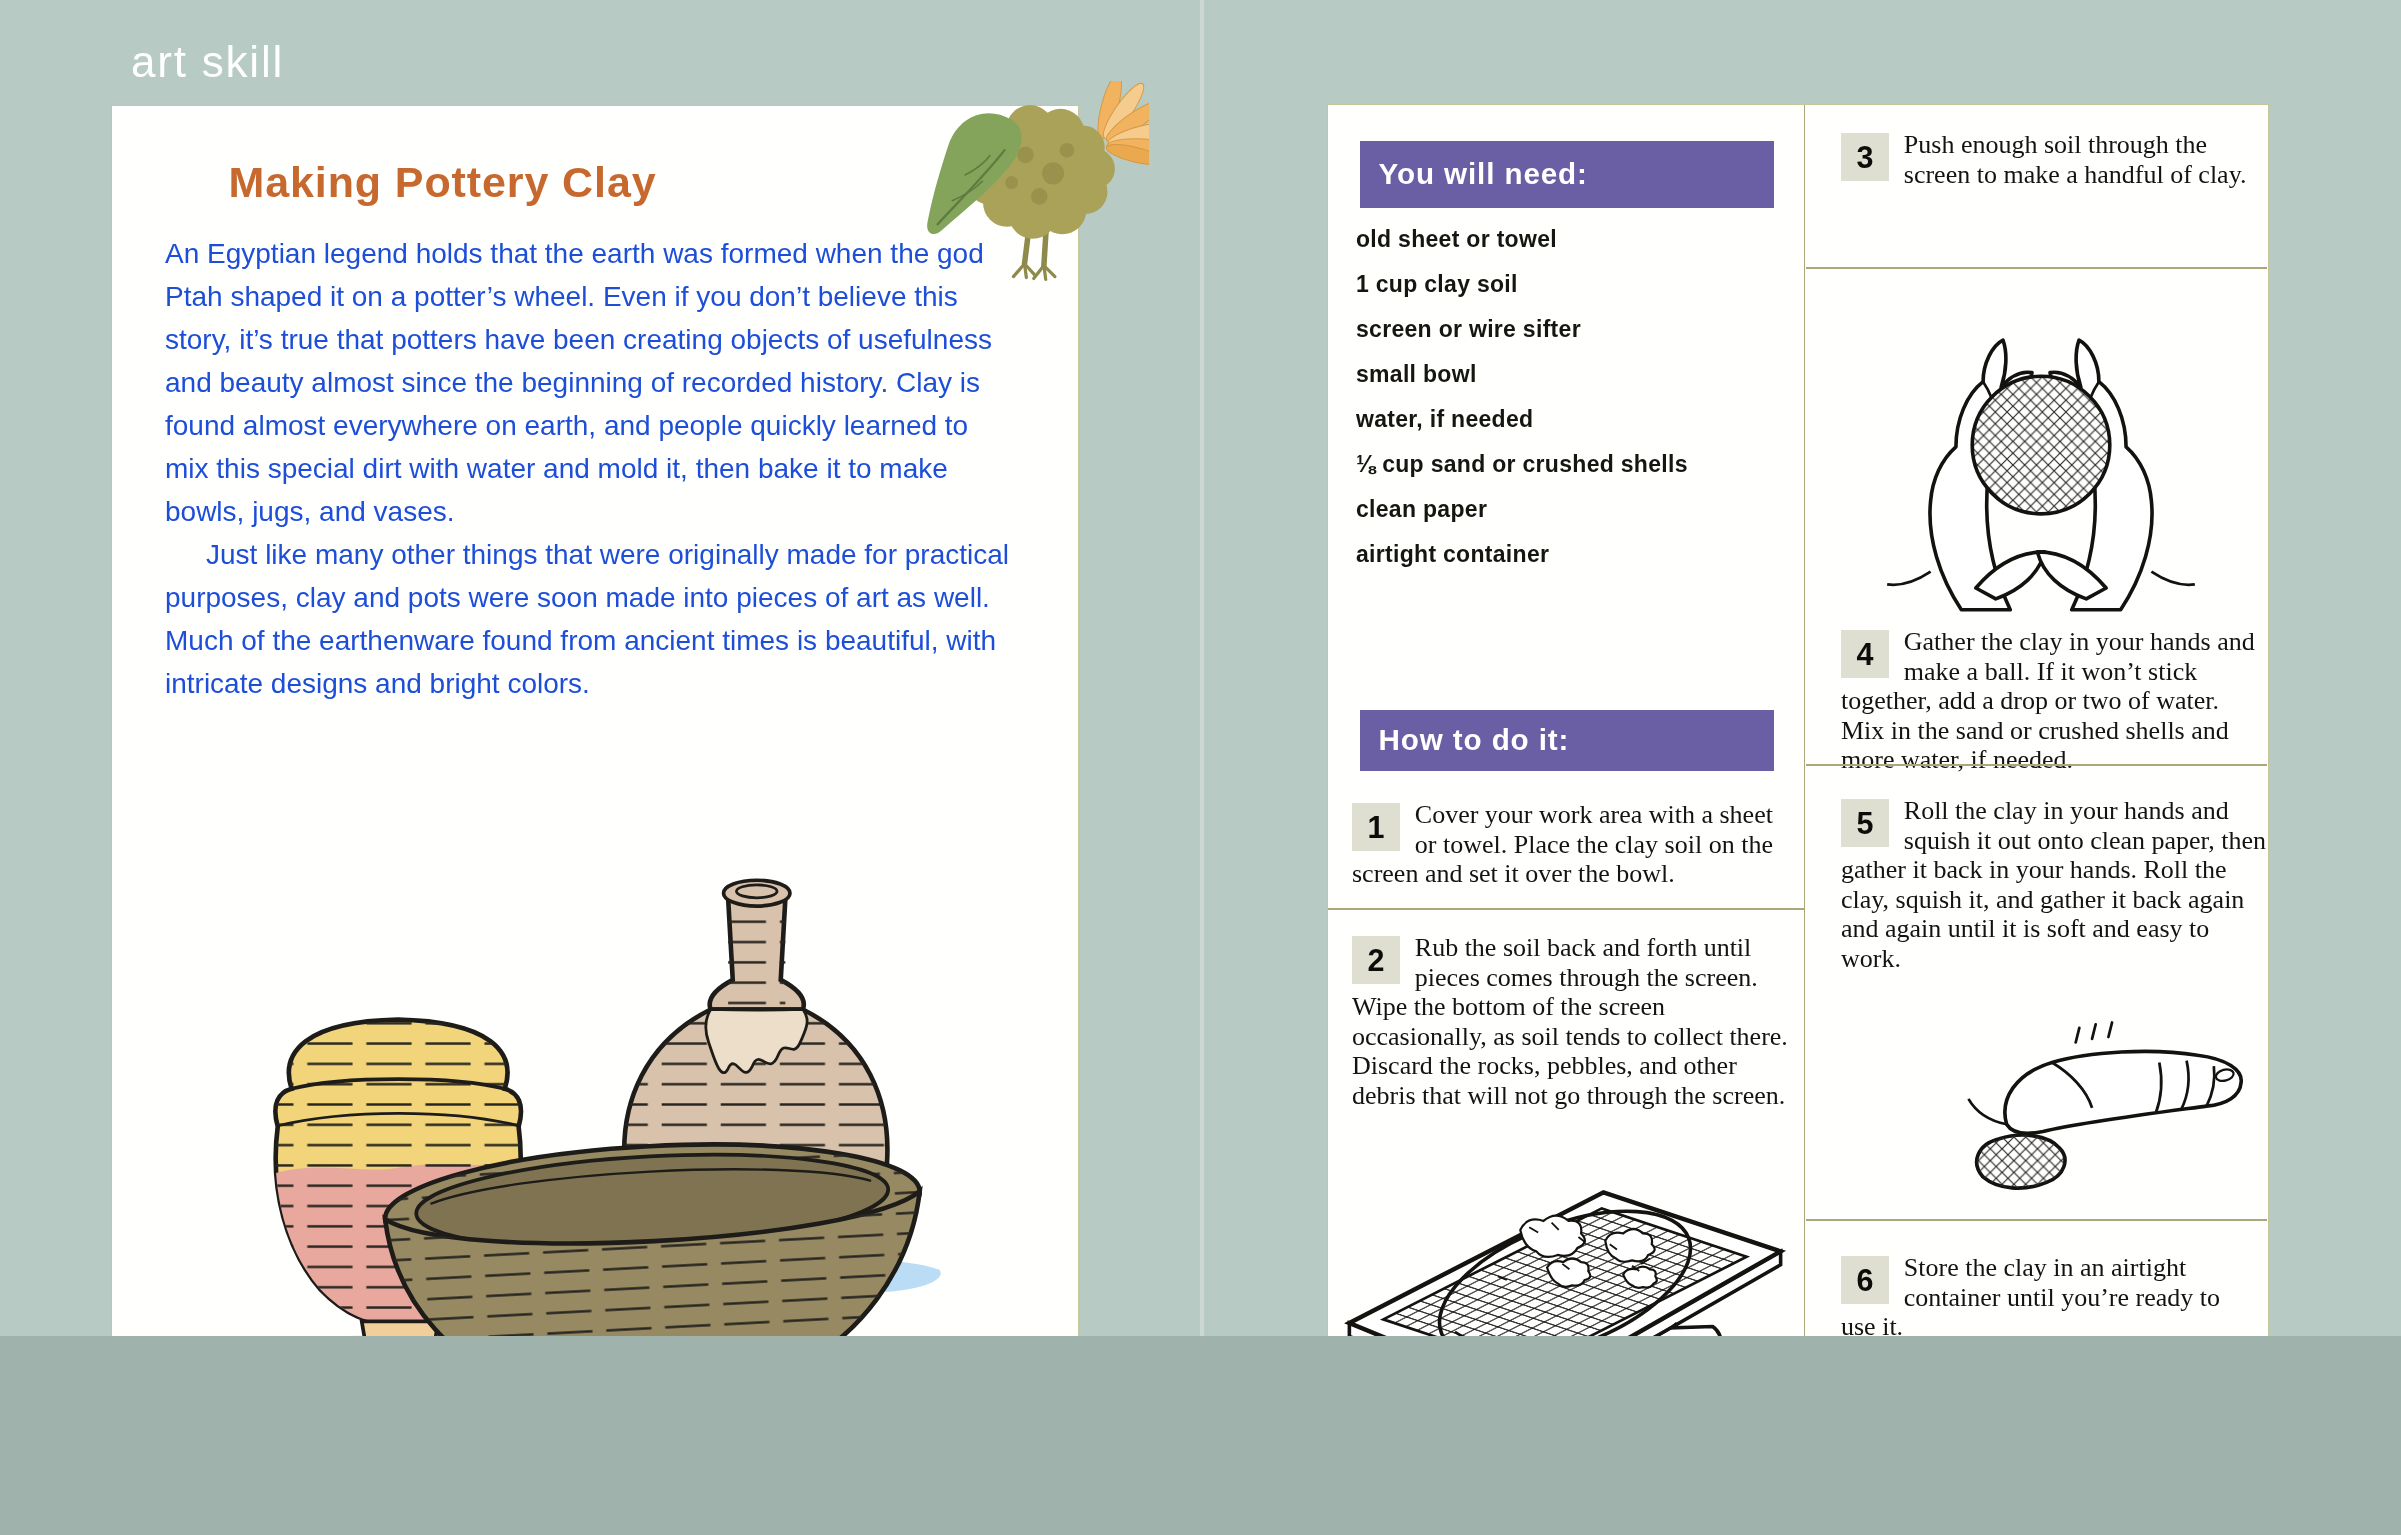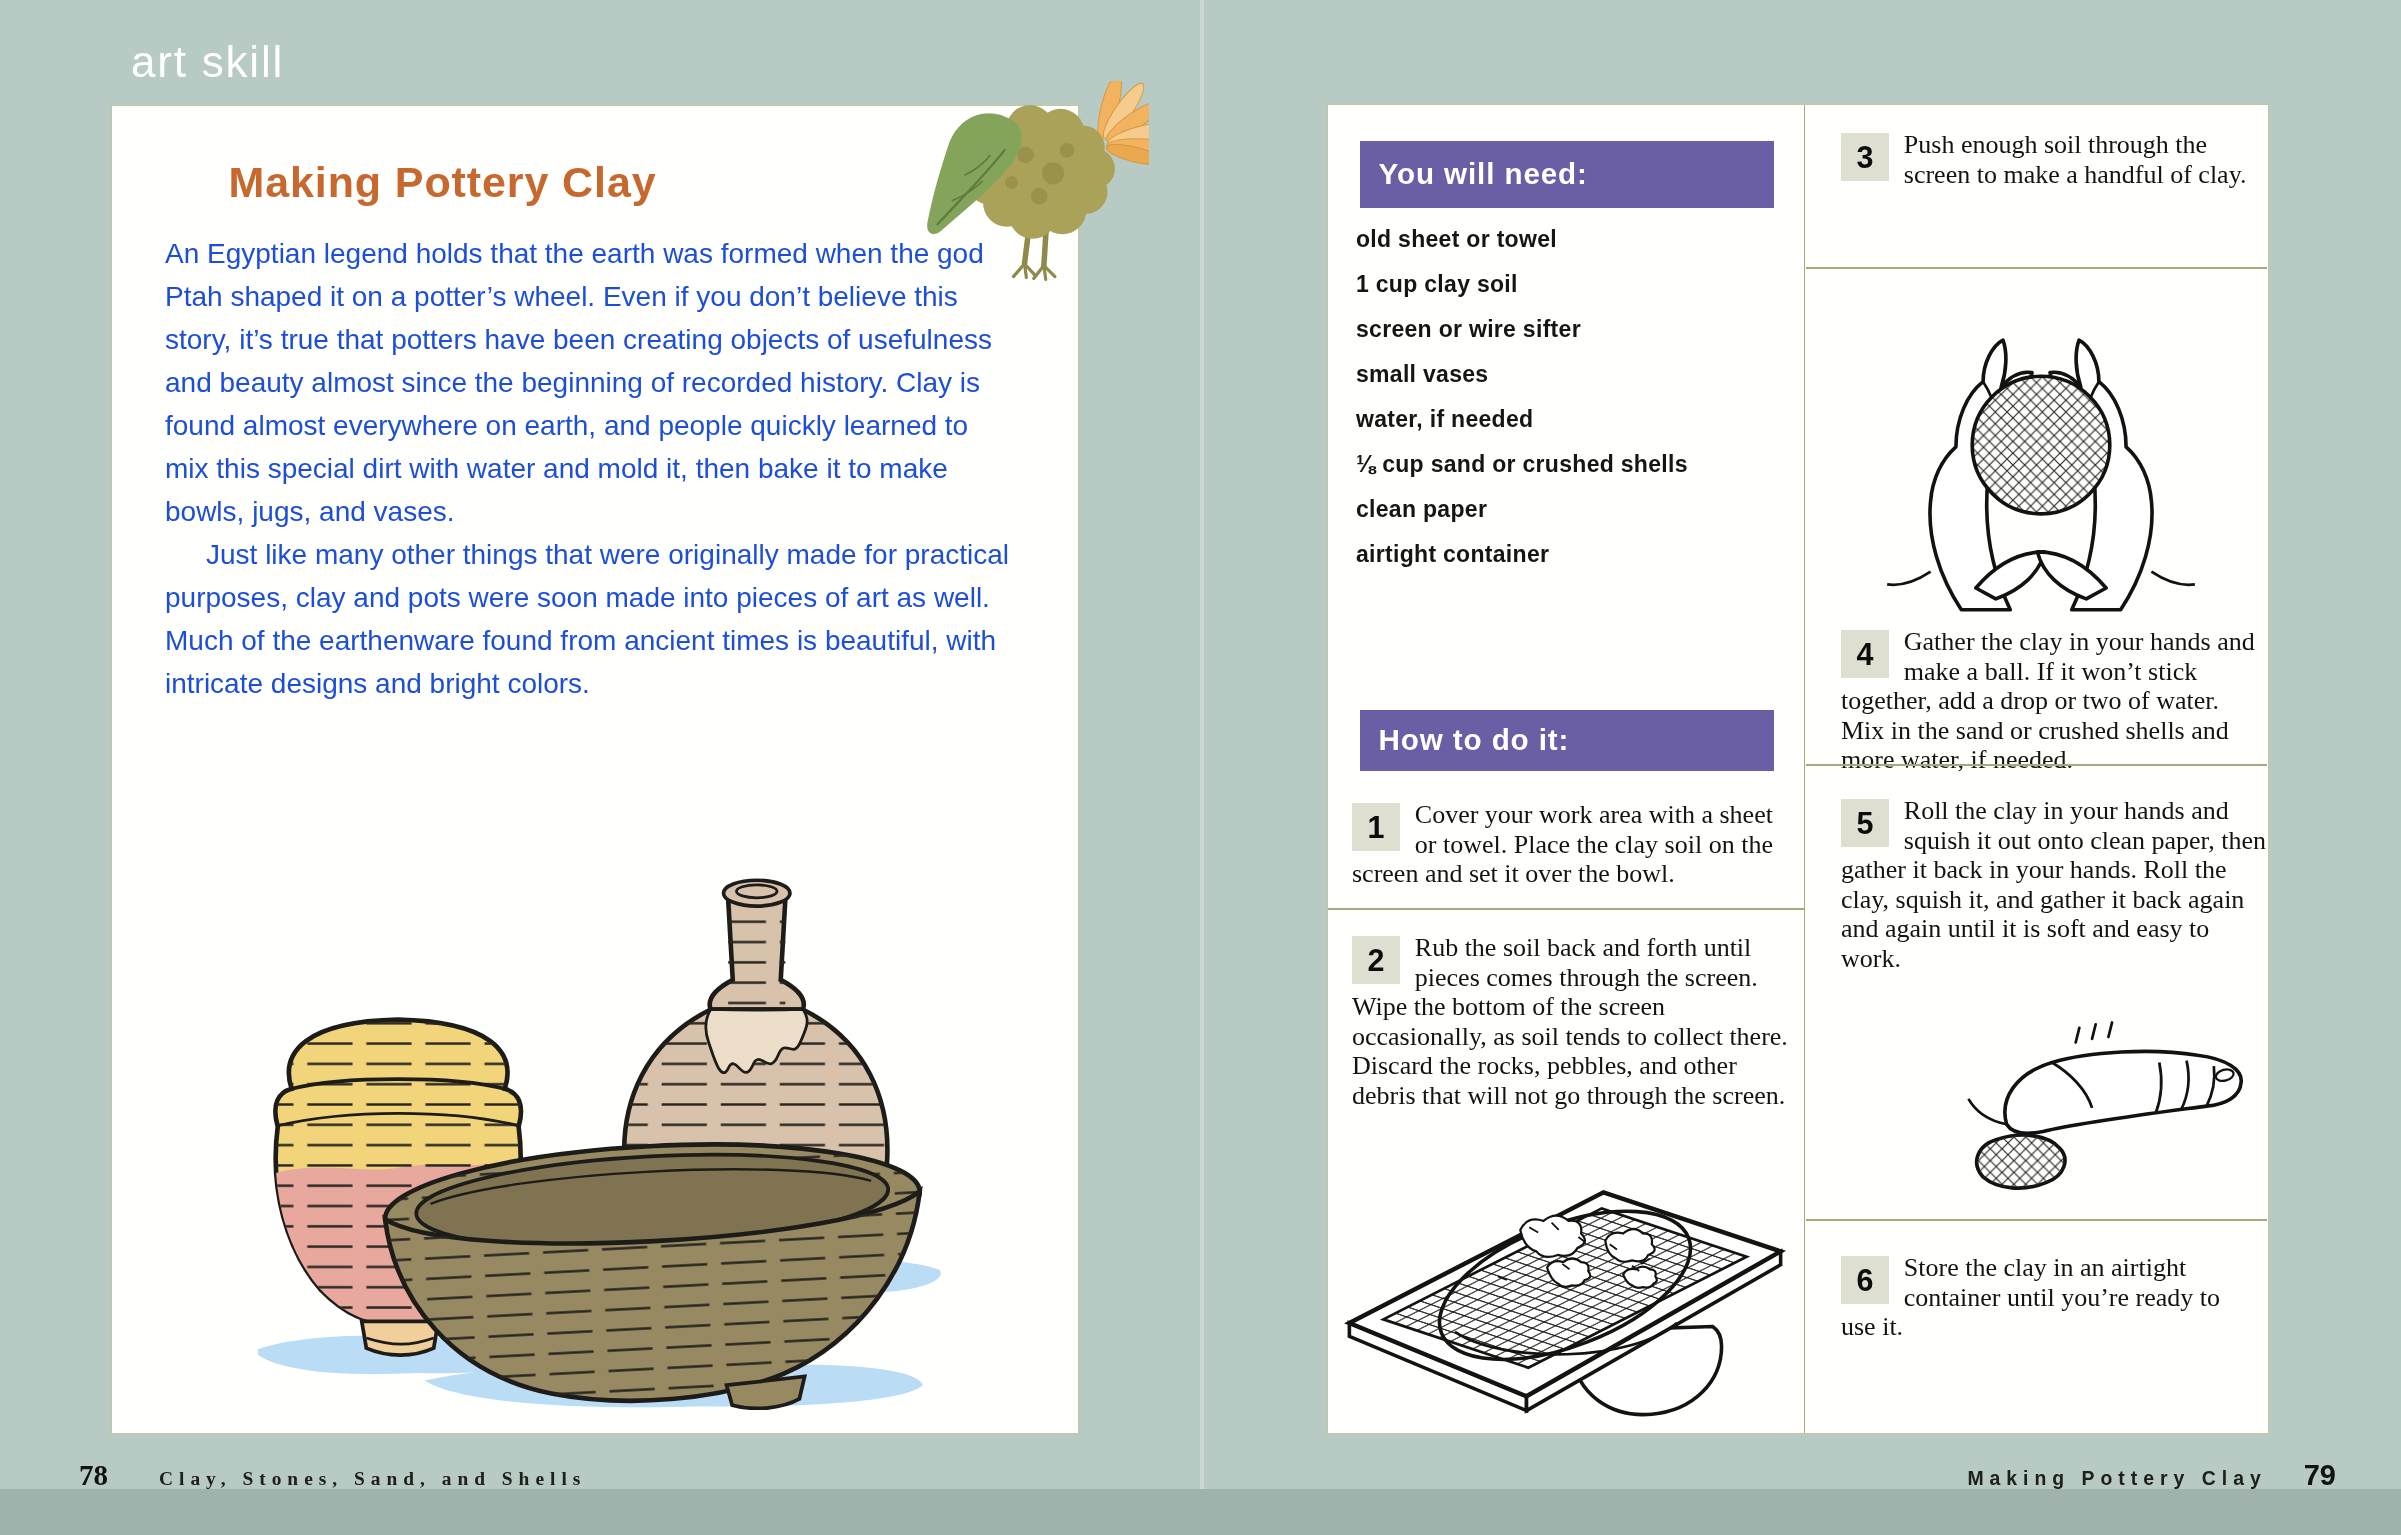--- a/index.html
+++ b/index.html
@@ -1,16 +1,16 @@
 <!DOCTYPE html>
 <html style="font-size:14.8px"><head>
 <meta charset="utf-8">
 <style>
   html,body{margin:0;padding:0;background:#9fb3ac;}
-  #spread{position:relative;width:2401px;height:1489px;background:#b7cbc4;overflow:hidden;
+  #spread{position:relative;width:2401px;height:1336px;background:#b7cbc4;overflow:hidden;
           font-family:"Liberation Sans",sans-serif;}
   .fold{position:absolute;left:1200px;top:0;width:3.7px;height:100%;background:#ccd8d2;}
 
   
   .page{position:absolute;background:#fffffe;border:1.8px solid #c6c69b;box-sizing:border-box;}
   .page.left{left:111px;top:105px;width:968px;height:1329px;}
   .page.right{left:1327px;top:104px;width:942px;height:1330px;}
 
   .corner-label{position:absolute;left:131px;top:37px;color:#ffffff;font-size:44px;
                 letter-spacing:1.8px;z-index:2;}
@@ -203,21 +203,21 @@
 
   <section class="page right">
 
     <div class="col-l">
       <div class="banner b1">You will need:</div>
 
       <div class="materials">
         <div>old sheet or towel</div>
         <div>1 cup clay soil</div>
         <div>screen or wire sifter</div>
-        <div>small vases</div>
+        <div>small bowl</div>
         <div>water, if needed</div>
         <div>⅛ cup sand or crushed shells</div>
         <div>clean paper</div>
         <div>airtight container</div>
       </div>
 
       <div class="banner b2">How to do it:</div>
 
       <div class="step s1">
         <span class="nbox">1</span><span>Cover your work area with a sheet or towel. Place the clay soil on the screen and set it over the bowl.</span>

